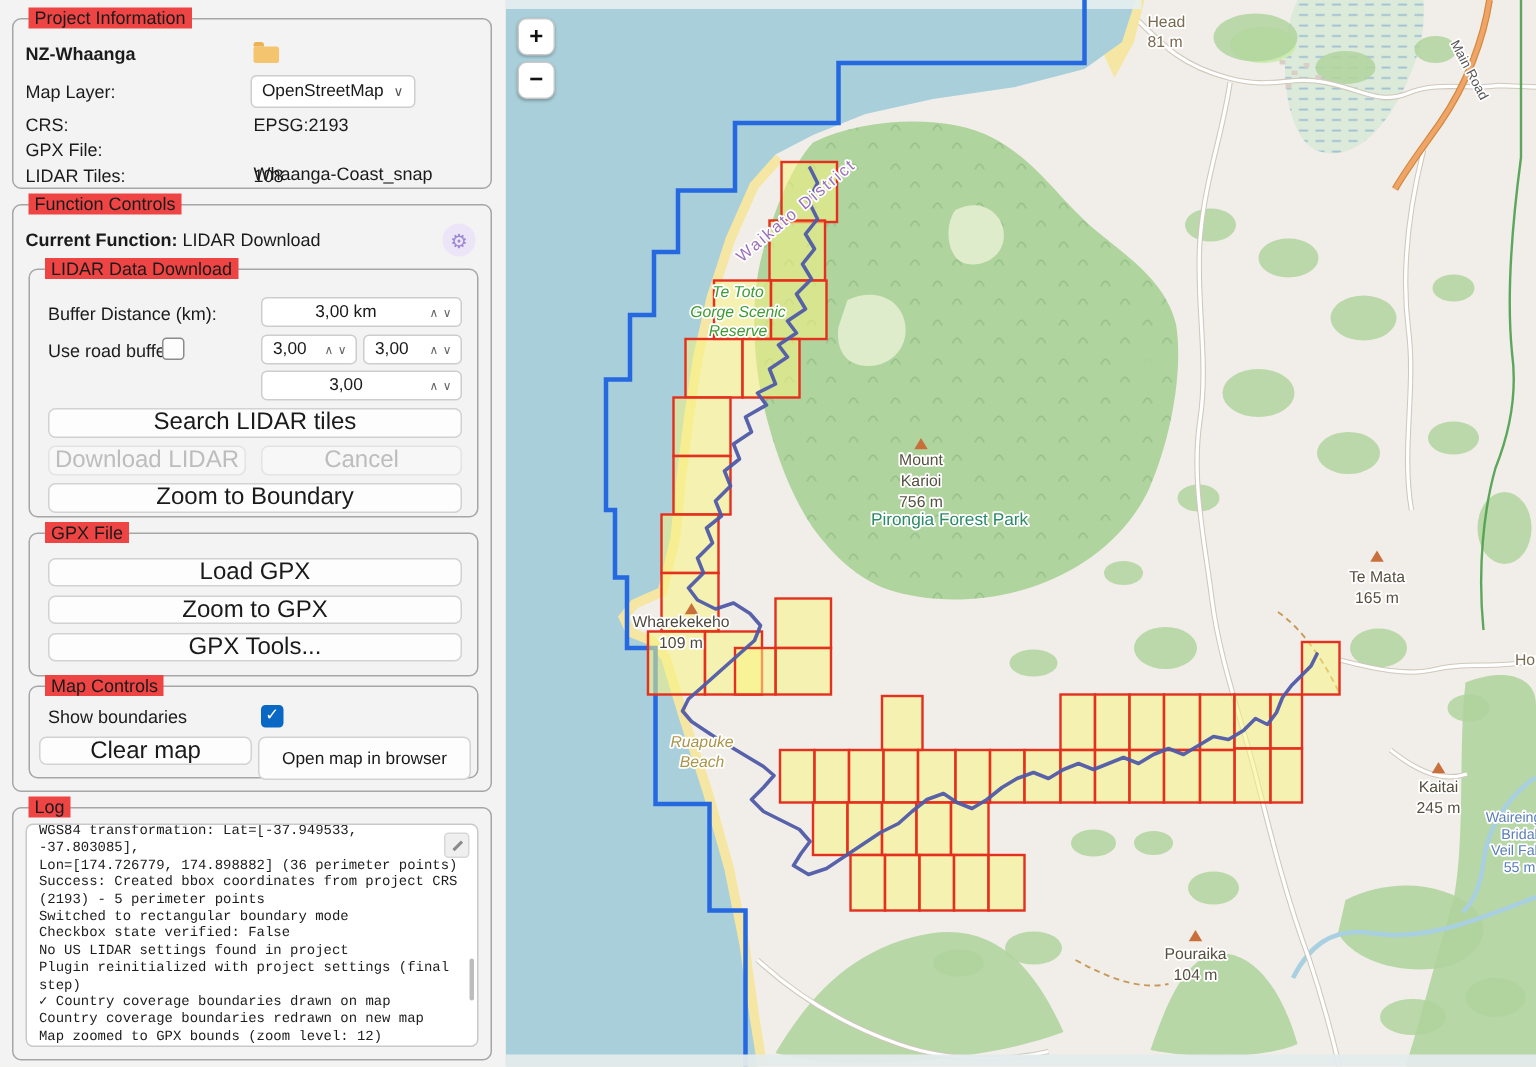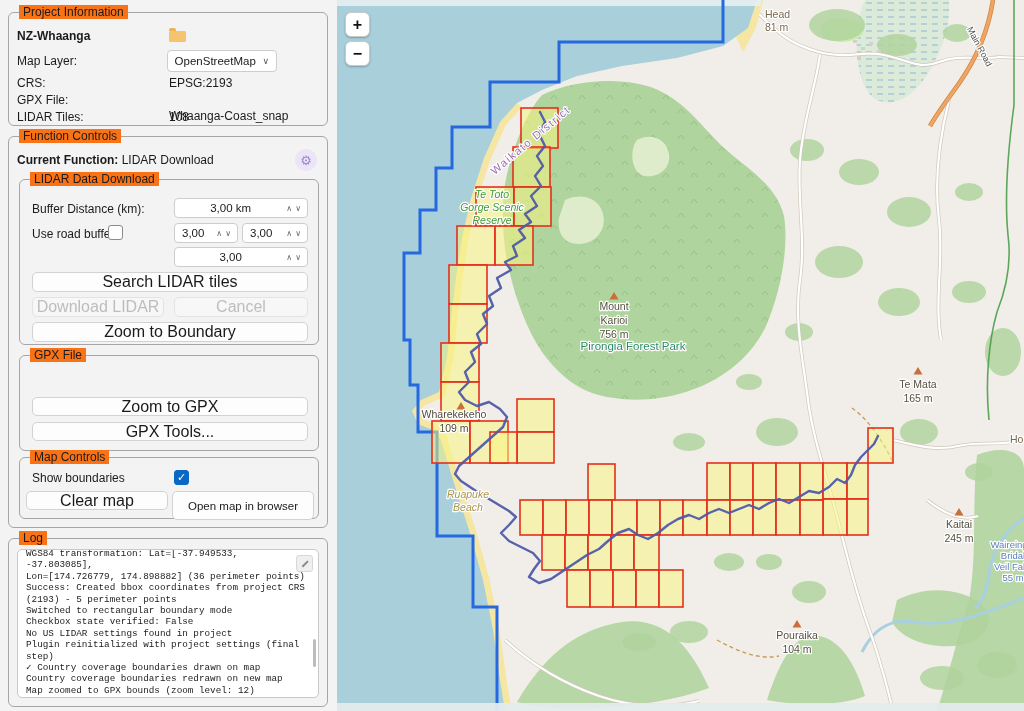--- a/index.html
+++ b/index.html
@@ -1,19 +1,19 @@
 <!DOCTYPE html>
 <html><head>
 <meta charset="utf-8">
 <style>
   html,body{margin:0;padding:0;width:1024px;height:711px;overflow:hidden;background:#f3f3f3;
     font-family:"Liberation Sans",sans-serif;-webkit-font-smoothing:antialiased;}
   .panel{position:absolute;left:0;top:0;width:337px;height:711px;background:#f3f3f3;}
   .groupbox{position:absolute;border:1px solid #a6a6a6;border-radius:6px;background:#f3f3f3;}
-  .gtitle{position:absolute;top:-8px;left:10px;background:#f97316;padding:0 4px;font-size:12px;color:#1b1b1b;line-height:14px;}
+  .gtitle{position:absolute;top:-8px;left:10px;background:#ef4444;padding:0 4px;font-size:12px;color:#1b1b1b;line-height:14px;}
   .lbl{position:absolute;font-size:12px;color:#1b1b1b;line-height:15px;}
   .val{position:absolute;font-size:12px;color:#1b1b1b;line-height:15px;}
   .bold{font-weight:bold;}
   .btn{position:absolute;background:#fdfdfd;border:1px solid #d2d2d2;border-radius:5px;font-size:16px;color:#1a1a1a;
     display:flex;align-items:center;justify-content:center;box-sizing:border-box;cursor:default;}
   .btn.disabled{color:#bdbdbd;background:#f7f7f7;border-color:#e3e3e3;}
   .combo,.spin{position:absolute;background:#ffffff;border:1px solid #cdcdcd;border-radius:4px;box-sizing:border-box;
     display:flex;align-items:center;font-size:11.5px;color:#1a1a1a;}
   .combo span.txt{flex:1;text-align:center;}
   .spin .txt{flex:1;text-align:center;}
@@ -94,20 +94,21 @@
         <span class="chev"><span>∧</span><span>∨</span></span>
       </div>
       <div class="btn" style="left:12px;top:92px;width:276px;height:20px">Search LIDAR tiles</div>
       <div class="btn disabled" style="left:12px;top:117px;width:132px;height:20px">Download LIDAR</div>
       <div class="btn disabled" style="left:154px;top:117px;width:134px;height:20px">Cancel</div>
       <div class="btn" style="left:12px;top:142px;width:276px;height:20px">Zoom to Boundary</div>
     </div>
 
     <div class="groupbox" style="left:10px;top:218px;width:298px;height:94px">
       <span class="gtitle">GPX File</span>
+      <div class="btn" style="left:12px;top:16px;width:276px;height:19px">Load GPX</div>
       <div class="btn" style="left:12px;top:41px;width:276px;height:19px">Zoom to GPX</div>
       <div class="btn" style="left:12px;top:66px;width:276px;height:19px">GPX Tools...</div>
     </div>
 
     <div class="groupbox" style="left:10px;top:320px;width:298px;height:60px">
       <span class="gtitle">Map Controls</span>
       <div class="lbl" style="left:12px;top:13px">Show boundaries</div>
       <div class="checkbox checked" style="left:154px;top:12px"><span>✓</span></div>
       <div class="btn" style="left:6px;top:33px;width:142px;height:19px">Clear map</div>
       <div class="btn" style="left:152px;top:33px;width:142px;height:29px;font-size:11.5px">Open map in browser</div>

